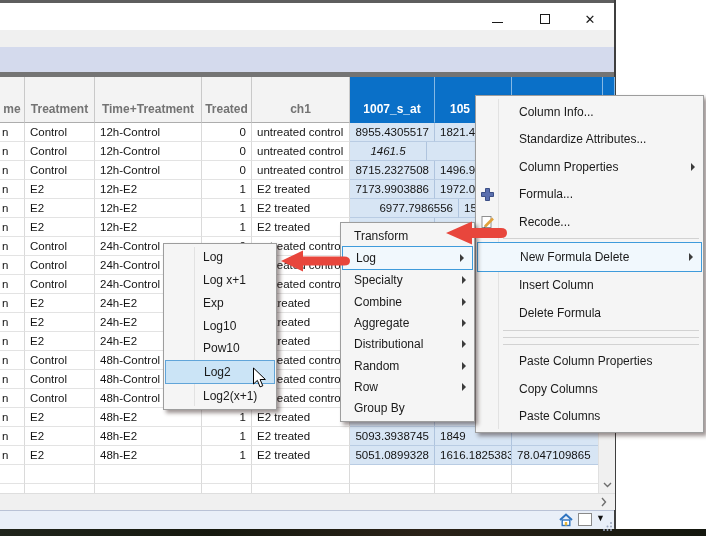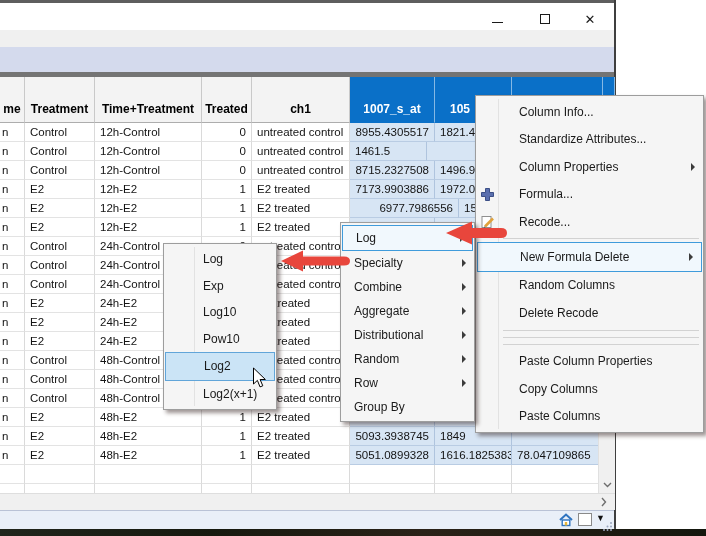--- a/index.html
+++ b/index.html
@@ -23,21 +23,21 @@
   .toolbar-strip { position:absolute; left:0; top:30px; width:100%; height:17px; background:#f0f0f0; }
   .panel-strip { position:absolute; left:0; top:47px; width:100%; height:25px; background:#d4daed; }
   .grid-divider { position:absolute; left:0; top:72px; width:100%; height:5px; background:#747474; }
 
   
   #grid { position:absolute; left:0; top:77px; width:615px; height:416px; overflow:hidden;
     background:#fff; }
   .thead { display:flex; height:46px; }
   .hcell { height:46px; background:#f3f3f3; border-right:1px solid #c9c9c9;
     border-bottom:1px solid #adadad; display:flex; align-items:flex-end; justify-content:center;
-    font-weight:bold; font-size:12px; color:#000000; padding-bottom:6px; white-space:nowrap;
+    font-weight:bold; font-size:12px; color:#737373; padding-bottom:6px; white-space:nowrap;
     overflow:hidden; flex:0 0 auto; }
   .hcell.sel { background:#0a70c8; color:#ffffff; border-right:1px solid rgba(235,244,252,.55);
     border-bottom:1px solid #0a70c8; }
   .hcell.hleft { justify-content:flex-start; padding-left:15px; }
   .trow { display:flex; height:19px; }
   .tcell { height:19px; background:#fff; border-right:1px solid #dadada;
     border-bottom:1px solid #e3e3e3; font-size:11.5px; color:#141414; line-height:18px;
     padding:0 5px; white-space:nowrap; overflow:hidden; flex:0 0 auto; }
   .tcell.sel { background:#d7e5f4; border-right:1px solid rgba(128,158,196,.45);
     border-bottom:1px solid rgba(128,158,196,.35); }
@@ -137,21 +137,21 @@
           <div class="tcell sel" style="width: 85px; text-align: right;">8955.4305517</div>
           <div class="tcell sel" style="width: 77px; text-align: left;">1821.4</div>
           <div class="tcell sel" style="width: 91px; text-align: left;"></div>
         </div>
         <div class="trow">
           <div class="tcell first" style="width: 25px; text-align: left;">n</div>
           <div class="tcell" style="width: 70px; text-align: left;">Control</div>
           <div class="tcell" style="width: 107px; text-align: left;">12h-Control</div>
           <div class="tcell" style="width: 50px; text-align: right;">0</div>
           <div class="tcell" style="width: 98px; text-align: left;">untreated control</div>
-          <div class="tcell sel" style="width: 77px; text-align: left;">1461.5</div>
+          <div class="tcell sel" style="width: 77px; text-align: center; font-style: italic;">1461.5</div>
           <div class="tcell sel" style="width: 91px; text-align: left;"></div>
         </div>
         <div class="trow">
           <div class="tcell first" style="width: 25px; text-align: left;">n</div>
           <div class="tcell" style="width: 70px; text-align: left;">Control</div>
           <div class="tcell" style="width: 107px; text-align: left;">12h-Control</div>
           <div class="tcell" style="width: 50px; text-align: right;">0</div>
           <div class="tcell" style="width: 98px; text-align: left;">untreated control</div>
           <div class="tcell sel" style="width: 85px; text-align: right;">8715.2327508</div>
           <div class="tcell sel" style="width: 77px; text-align: left;">1496.9</div>
@@ -398,39 +398,42 @@
           </svg>
         </div>
         <span>Recode...</span>
       </div>
       <div class="menu-sep"></div>
       <div class="menu-item hl">
         <span>New Formula Delete</span>
         <div class="mi-arrow"></div>
       </div>
       <div class="menu-item">
-        <span>Random Columns</span>
-      </div>
-      <div class="menu-item">
-        <span>Delete Recode</span>
+        <span>Insert Column</span>
+      </div>
+      <div class="menu-item">
+        <span>Delete Formula</span>
       </div>
       <div class="menu-sep"></div>
       <div class="menu-sep"></div>
       <div class="menu-sep"></div>
       <div class="menu-item">
         <span>Paste Column Properties</span>
       </div>
       <div class="menu-item">
         <span>Copy Columns</span>
       </div>
       <div class="menu-item">
         <span>Paste Columns</span>
       </div>
     </div>
   <div id="menu-formula" class="menu">
+      <div class="menu-item">
+        <span>Transform</span>
+      </div>
       <div class="menu-item hl">
         <span>Log</span>
         <div class="mi-arrow"></div>
       </div>
       <div class="menu-item">
         <span>Specialty</span>
         <div class="mi-arrow"></div>
       </div>
       <div class="menu-item">
         <span>Combine</span>
@@ -452,20 +455,23 @@
         <span>Row</span>
         <div class="mi-arrow"></div>
       </div>
       <div class="menu-item">
         <span>Group By</span>
       </div>
     </div>
   <div id="menu-log" class="menu">
       <div class="menu-item">
         <span>Log</span>
+      </div>
+      <div class="menu-item">
+        <span>Log x+1</span>
       </div>
       <div class="menu-item">
         <span>Exp</span>
       </div>
       <div class="menu-item">
         <span>Log10</span>
       </div>
       <div class="menu-item">
         <span>Pow10</span>
       </div>

